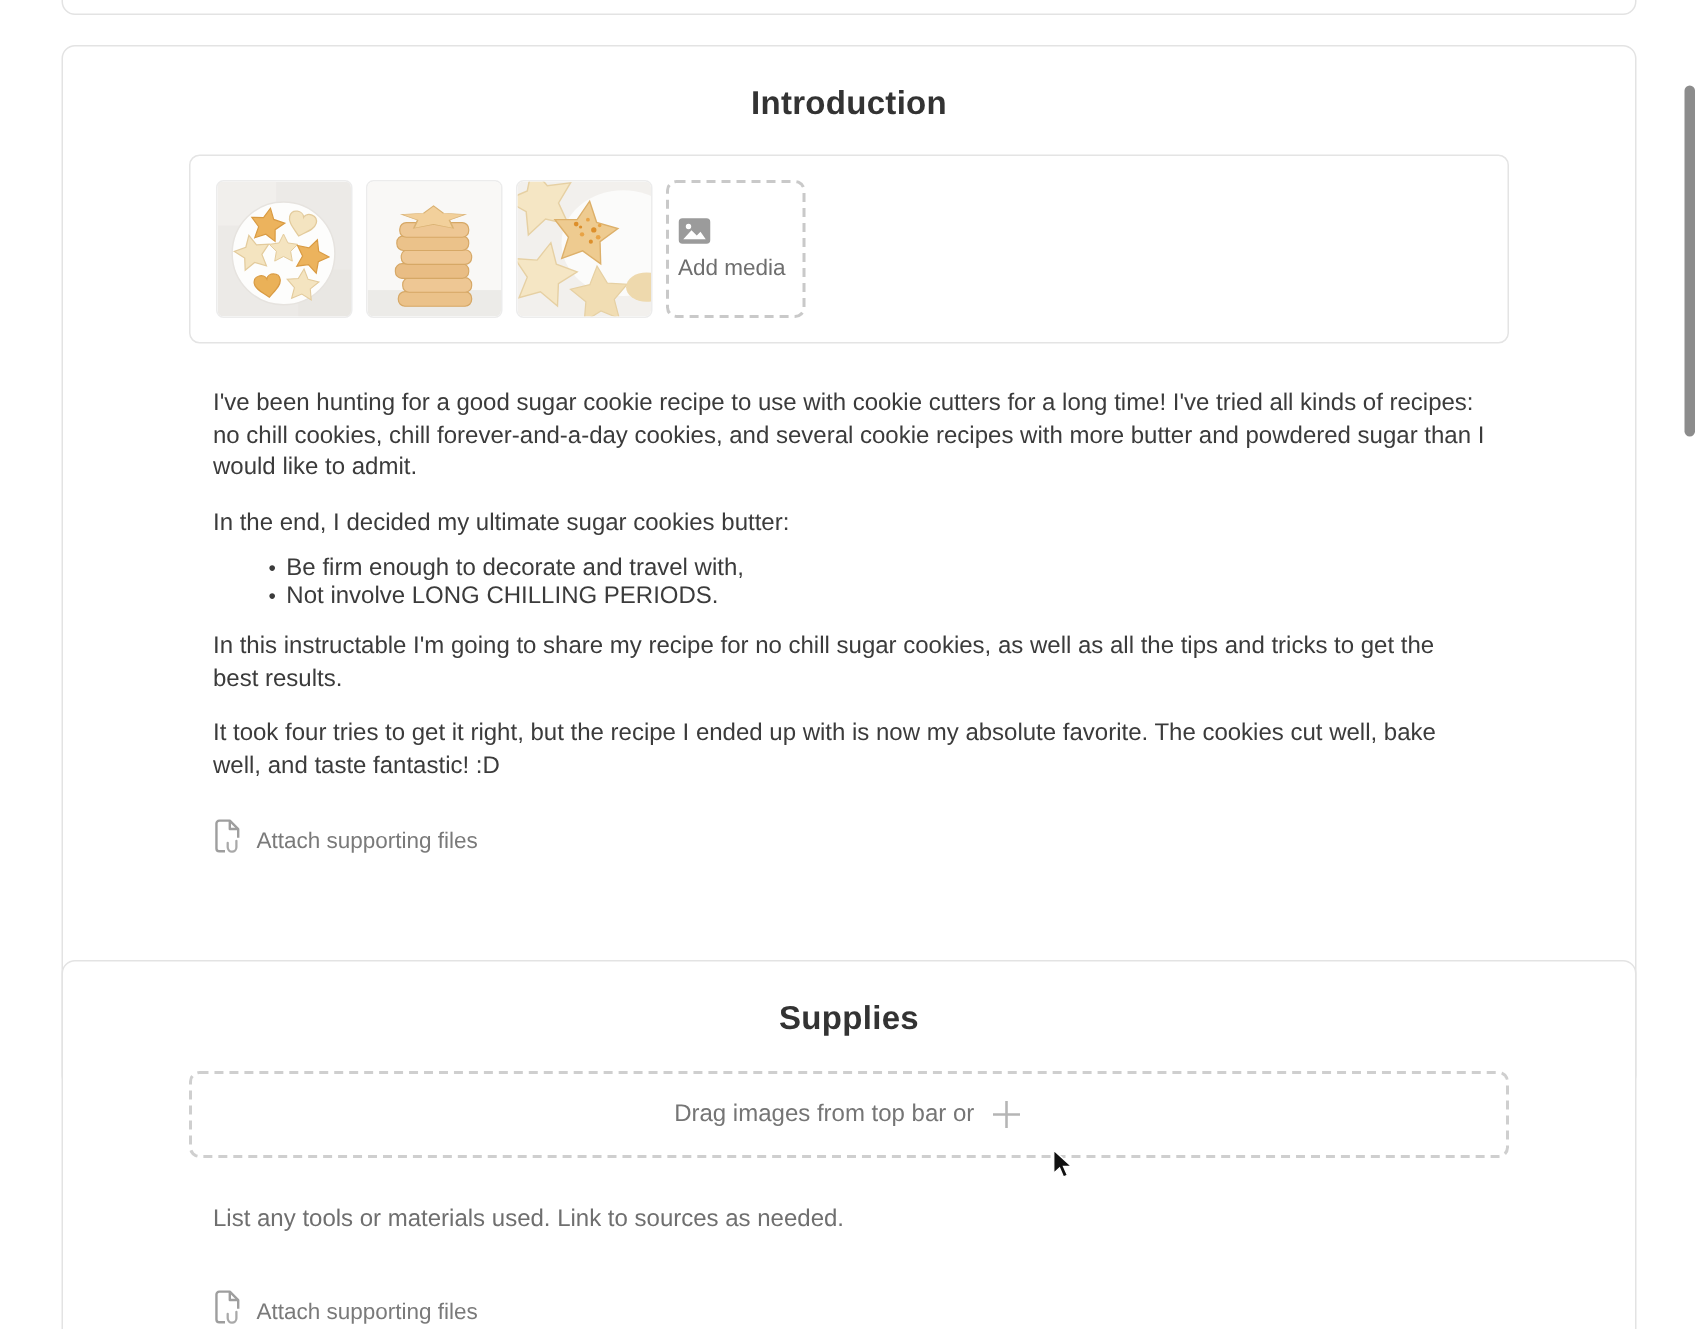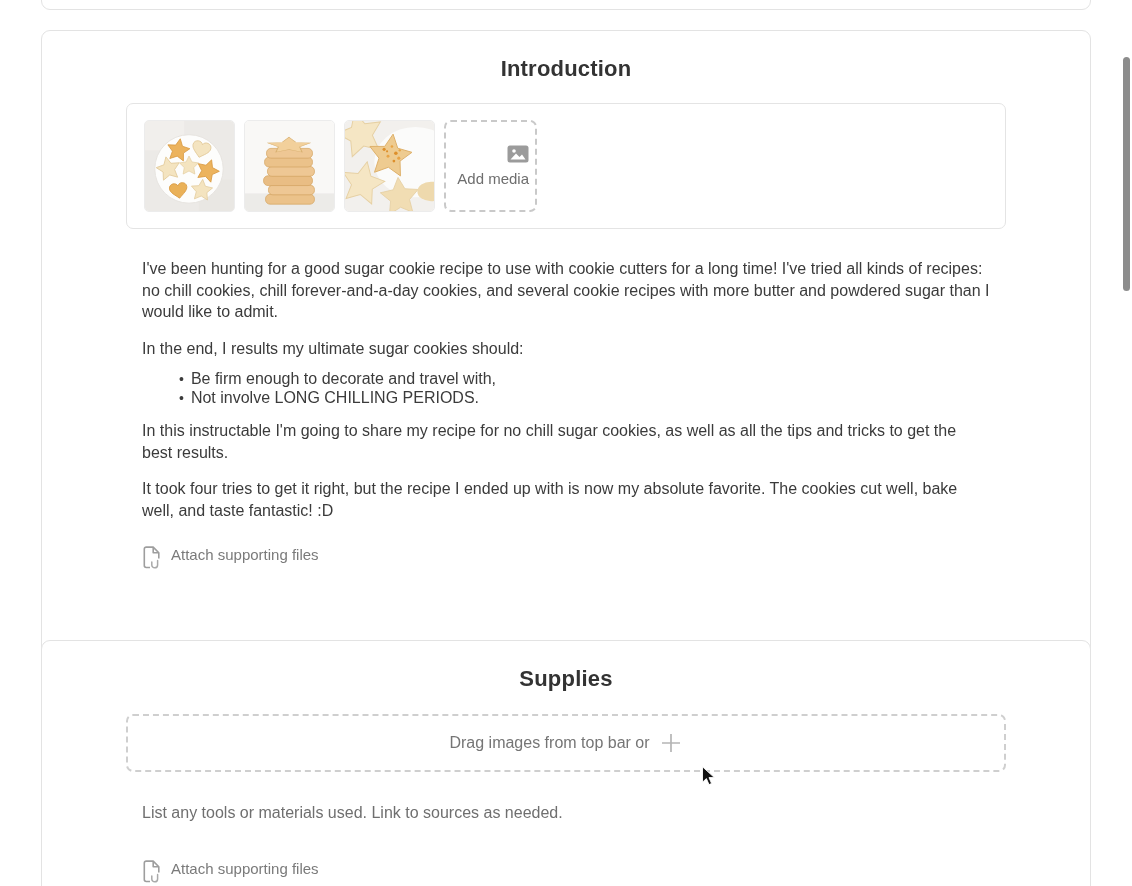--- a/index.html
+++ b/index.html
@@ -28,34 +28,34 @@
   }
   .thumb{
     width:91px;height:92px;box-sizing:border-box;flex:0 0 auto;
     border:1px solid #ececec;border-radius:5px;overflow:hidden;
     padding:0;background:#fff;cursor:pointer;
   }
   .thumb svg{display:block;width:100%;height:100%;}
   .add-media{
     width:93px;height:92px;box-sizing:border-box;flex:0 0 auto;
     border:2px dashed #c9c9c9;border-radius:7px;background:#fff;
-    display:flex;flex-direction:column;align-items:flex-end;justify-content:center;gap:7px;
+    display:flex;flex-direction:column;align-items:flex-start;justify-content:center;gap:7px;
     font-family:inherit;font-size:15px;color:#6e6e6e;cursor:pointer;
   }
 
   .editor-body{
     margin:29px 100px 0;color:#3b3b3b;font-size:16px;line-height:1.35;
   }
   .editor-body p{margin:0 0 15px;}
   .editor-body ul{list-style:none;margin:-4px 0 12px;padding:0 0 0 37px;}
   .editor-body li{line-height:1.18;}
   .editor-body li::before{content:"\2022";margin-right:7px;font-size:14px;}
 
   .attach-row{
-    display:flex;align-items:flex-start;gap:9px;
+    display:flex;align-items:flex-end;gap:9px;
     margin:24px 0 0 100px;padding:0;background:none;border:none;
     font-family:inherit;font-size:15px;color:#7a7a7a;cursor:pointer;
   }
   .attach-row svg{flex:0 0 auto;display:block;}
 
   .dropzone{
     margin:22px 84px 0;box-sizing:border-box;height:58px;
     border:2px dashed #cfcfcf;border-radius:7px;
     display:flex;align-items:center;justify-content:center;gap:9px;
     color:#757575;font-size:16px;cursor:pointer;text-align:right;
@@ -140,21 +140,21 @@
         <rect x="0.5" y="0.5" width="21" height="17" rx="2.5" fill="#9b9b9b"></rect>
         <circle cx="7" cy="6" r="1.8" fill="#ffffff"></circle>
         <path d="M3.5 14.5 L9 8.5 L12.5 12 L15 9.5 L18.5 14.5 Z" fill="#ffffff"></path>
       </svg>
       <span>Add media</span>
     </button>
   </div>
 
   <div class="editor-body">
     <p>I've been hunting for a good sugar cookie recipe to use with cookie cutters for a long time! I've tried all kinds of recipes: no chill cookies, chill forever-and-a-day cookies, and several cookie recipes with more butter and powdered sugar than I would like to admit.</p>
-    <p>In the end, I results my ultimate sugar cookies should:</p>
+    <p>In the end, I decided my ultimate sugar cookies butter:</p>
     <ul>
       <li>Be firm enough to decorate and travel with,</li>
       <li>Not involve LONG CHILLING PERIODS.</li>
     </ul>
     <p>In this instructable I'm going to share my recipe for no chill sugar cookies, as well as all the tips and tricks to get the best results.</p>
     <p>It took four tries to get it right, but the recipe I ended up with is now my absolute favorite. The cookies cut well, bake well, and taste fantastic! :D</p>
   </div>
 
   <button class="attach-row">
     <svg width="20" height="23" viewBox="0 0 20 23">

